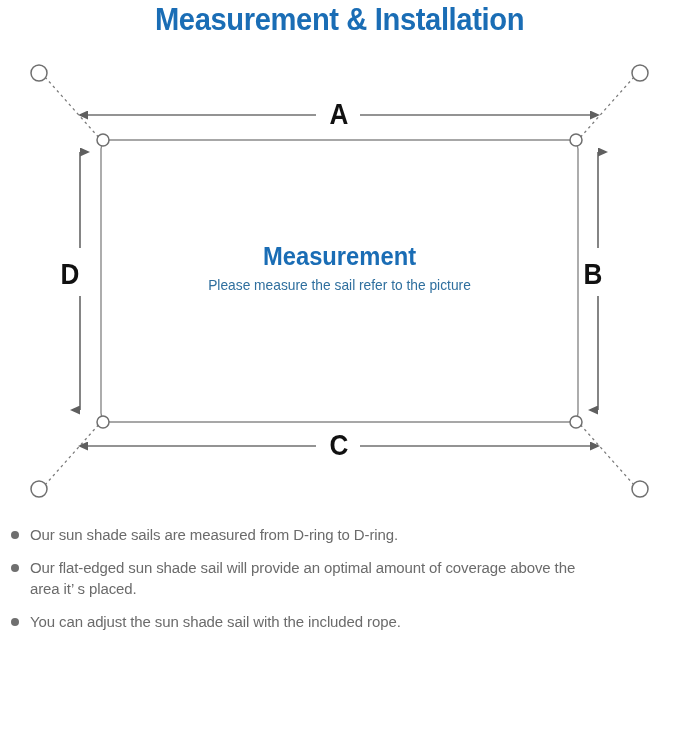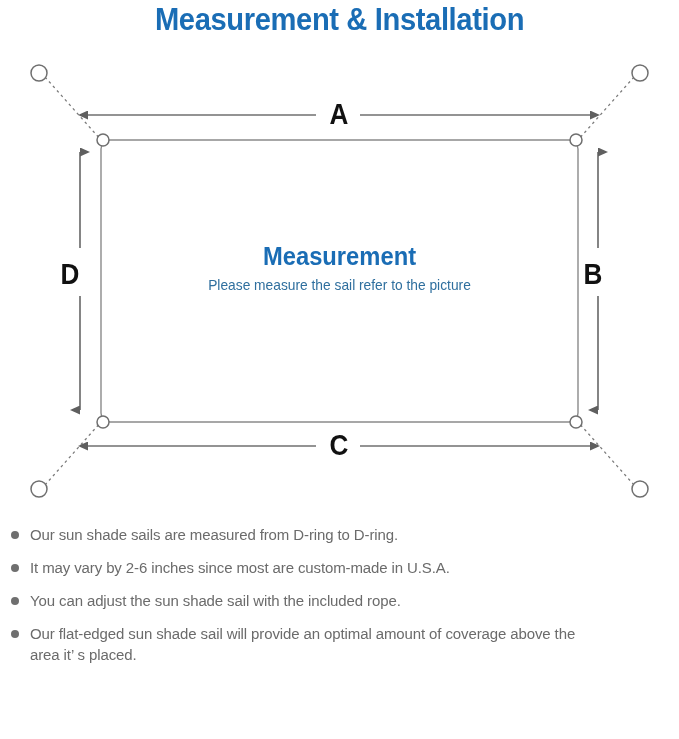--- a/index.html
+++ b/index.html
@@ -198,29 +198,25 @@
   <div class="sail-label-sub">Please measure the sail refer to the picture</div>
 </div>
 
 <div class="notes">
 
   <div class="note-item">
     <span class="bullet-dot"></span>
     <span class="note-text">Our sun shade sails are measured from D-ring to D-ring.</span>
   </div>
 
+
+
   <div class="note-item">
     <span class="bullet-dot"></span>
-    <span class="note-text">It may vary by 2-6 inches since most are custom-made in U.S.A.</span>
+    <span class="note-text">Our flat-edged sun shade sail will provide an optimal amount of coverage above the area it’ s placed.</span>
   </div>
-
 
   <div class="note-item">
     <span class="bullet-dot"></span>
     <span class="note-text">You can adjust the sun shade sail with the included rope.</span>
   </div>
 
-  <div class="note-item">
-    <span class="bullet-dot"></span>
-    <span class="note-text">Our flat-edged sun shade sail will provide an optimal amount of coverage above the area it’ s placed.</span>
-  </div>
-
 </div>
 
 </body></html>

